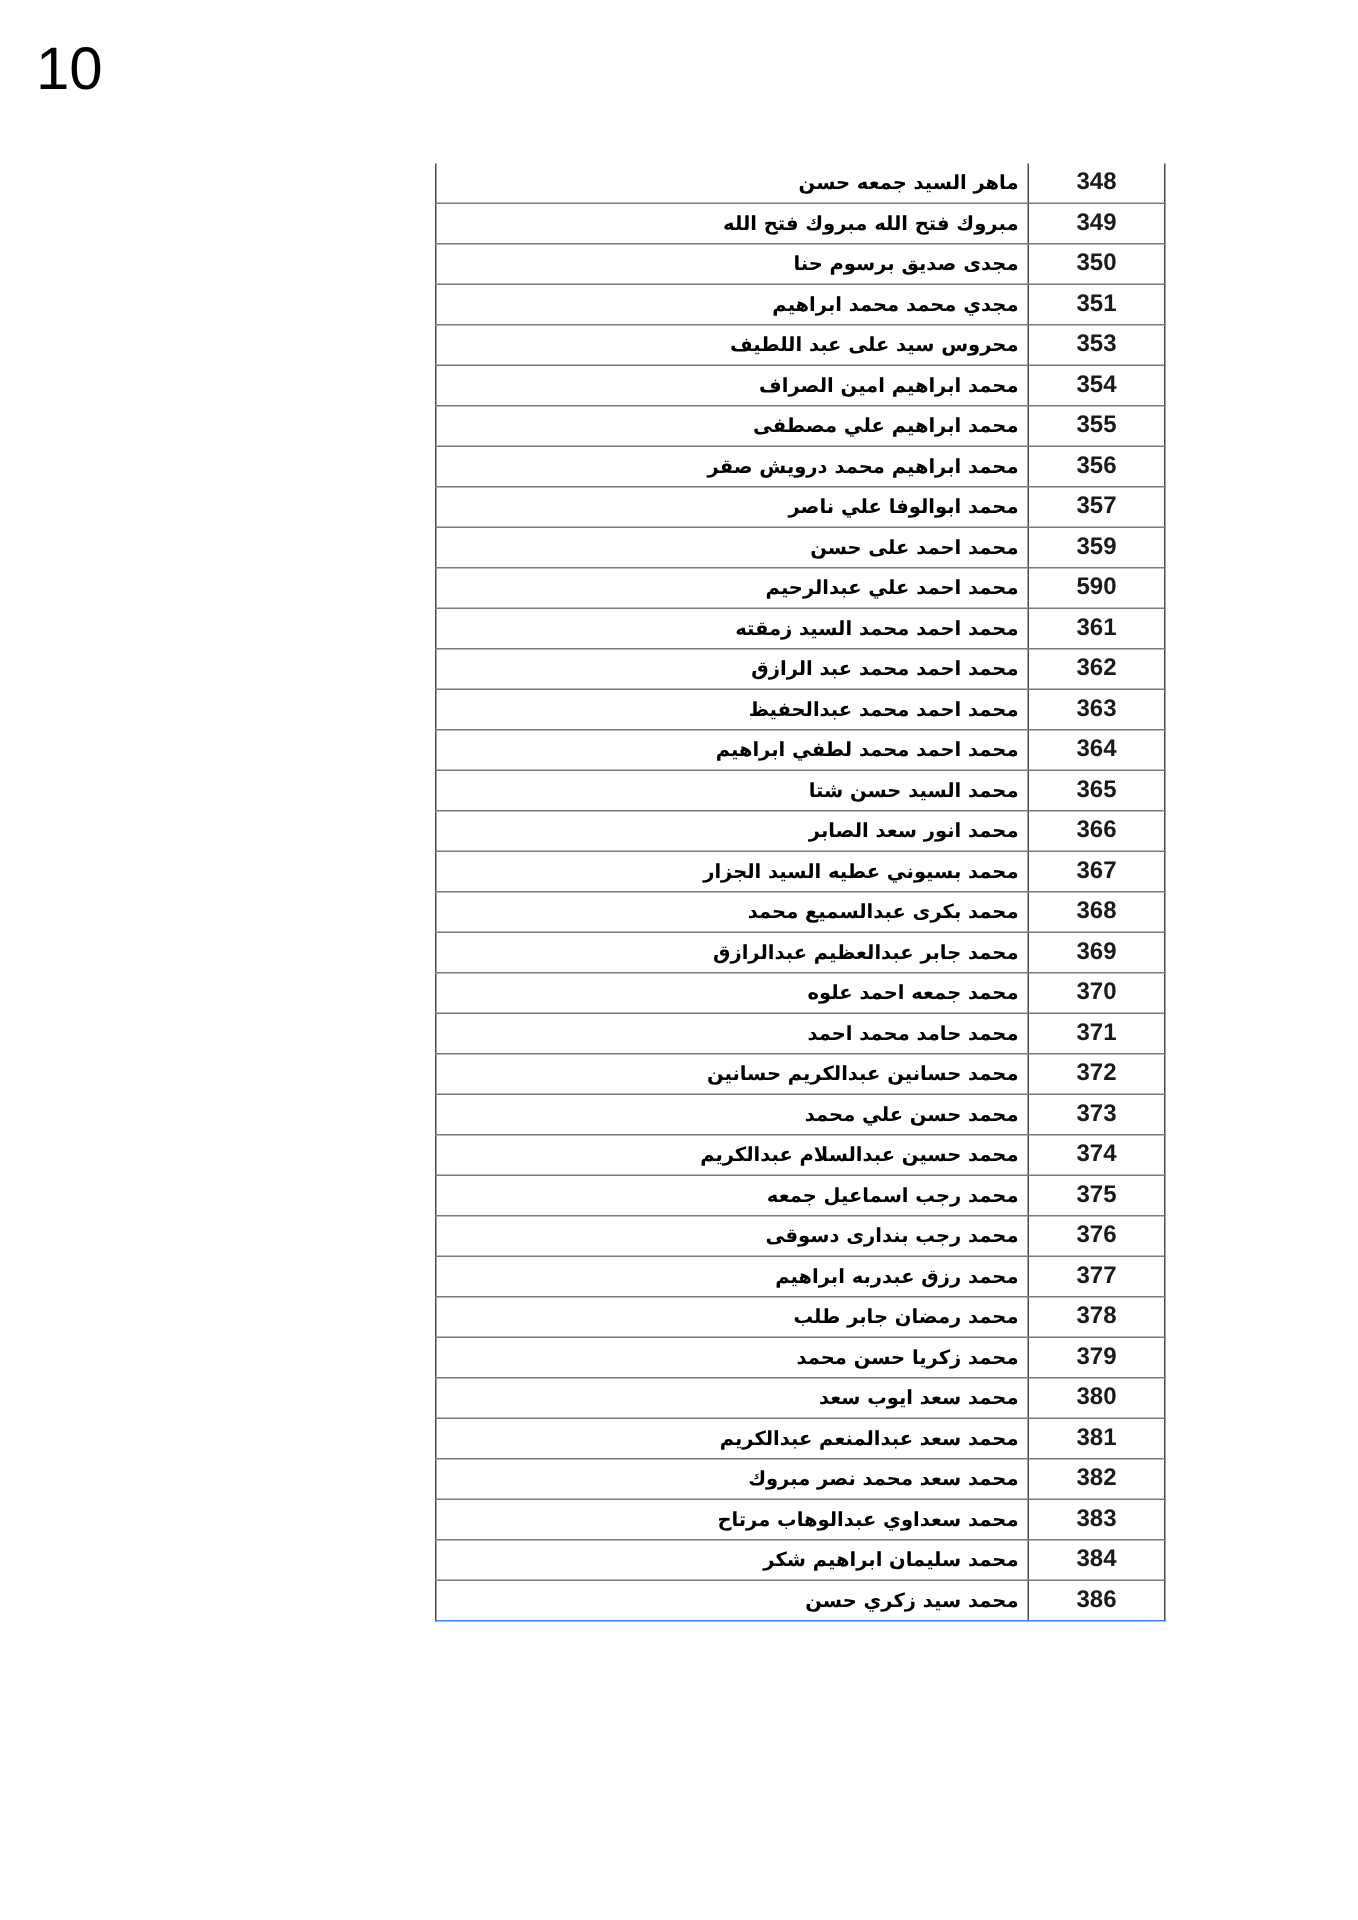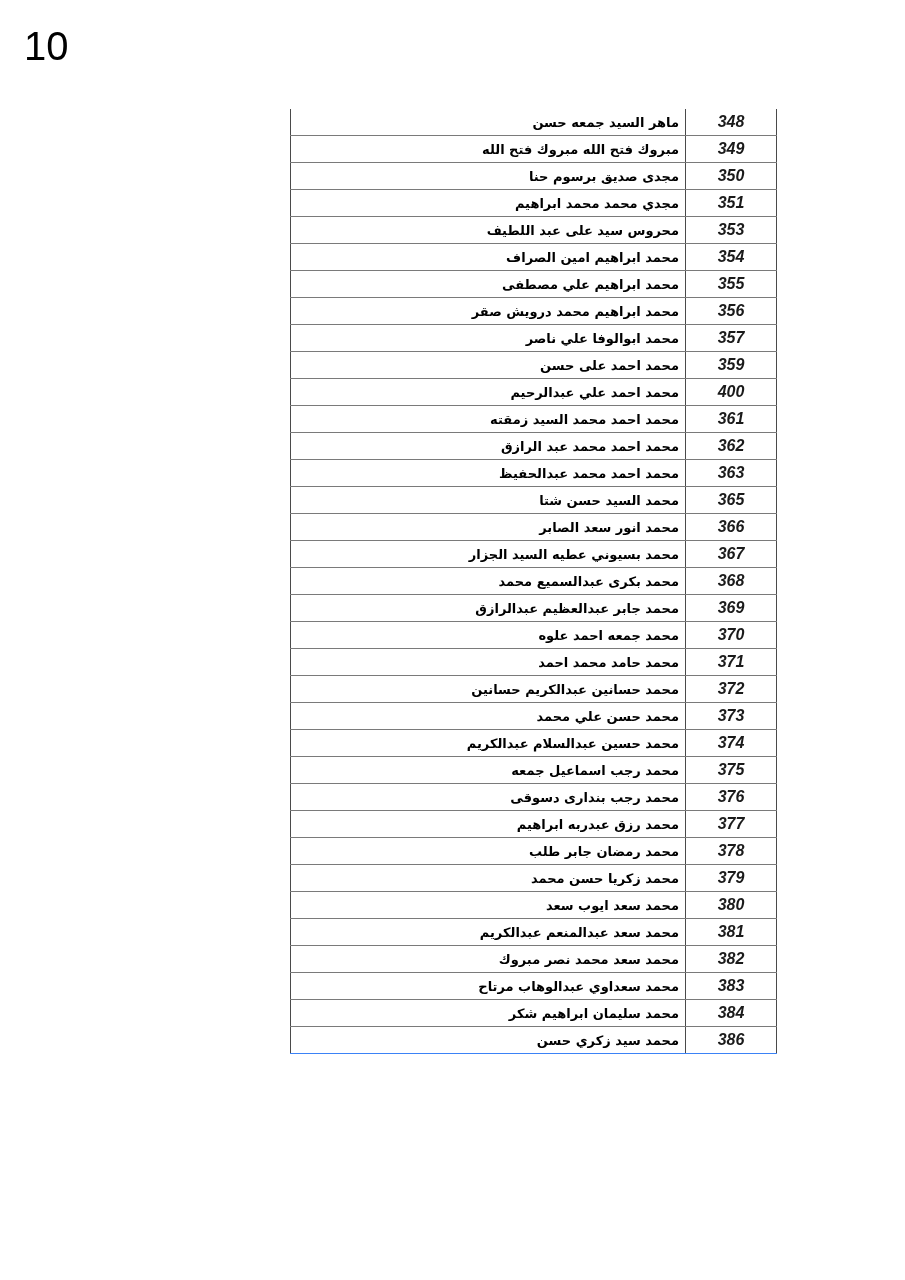--- a/index.html
+++ b/index.html
@@ -54,21 +54,20 @@
       white-space: nowrap;
       overflow: hidden;
     }
     td.num {
       width: 90px;
       text-align: center;
       font-family: "Liberation Sans", sans-serif;
       font-size: 16px;
       font-weight: bold;
       color: #1a1a1a;
-      font-style: italic;
     }
     tr:last-child td {
       border-bottom: 1px solid #3b82f6;
     }
   </style>
 </head>
 <body>
 
 <div class="page-number">10</div>
 
@@ -110,33 +109,37 @@
         <tr>
           <td class="name">محمد ابوالوفا علي ناصر</td>
           <td class="num">357</td>
         </tr>
         <tr>
           <td class="name">محمد احمد على حسن</td>
           <td class="num">359</td>
         </tr>
         <tr>
           <td class="name">محمد احمد علي عبدالرحيم</td>
-          <td class="num">400</td>
+          <td class="num">590</td>
         </tr>
         <tr>
           <td class="name">محمد احمد محمد السيد زمقته</td>
           <td class="num">361</td>
         </tr>
         <tr>
           <td class="name">محمد احمد محمد عبد الرازق</td>
           <td class="num">362</td>
         </tr>
         <tr>
           <td class="name">محمد احمد محمد عبدالحفيظ</td>
           <td class="num">363</td>
+        </tr>
+        <tr>
+          <td class="name">محمد احمد محمد لطفي ابراهيم</td>
+          <td class="num">364</td>
         </tr>
         <tr>
           <td class="name">محمد السيد حسن شتا</td>
           <td class="num">365</td>
         </tr>
         <tr>
           <td class="name">محمد انور سعد الصابر</td>
           <td class="num">366</td>
         </tr>
         <tr>

